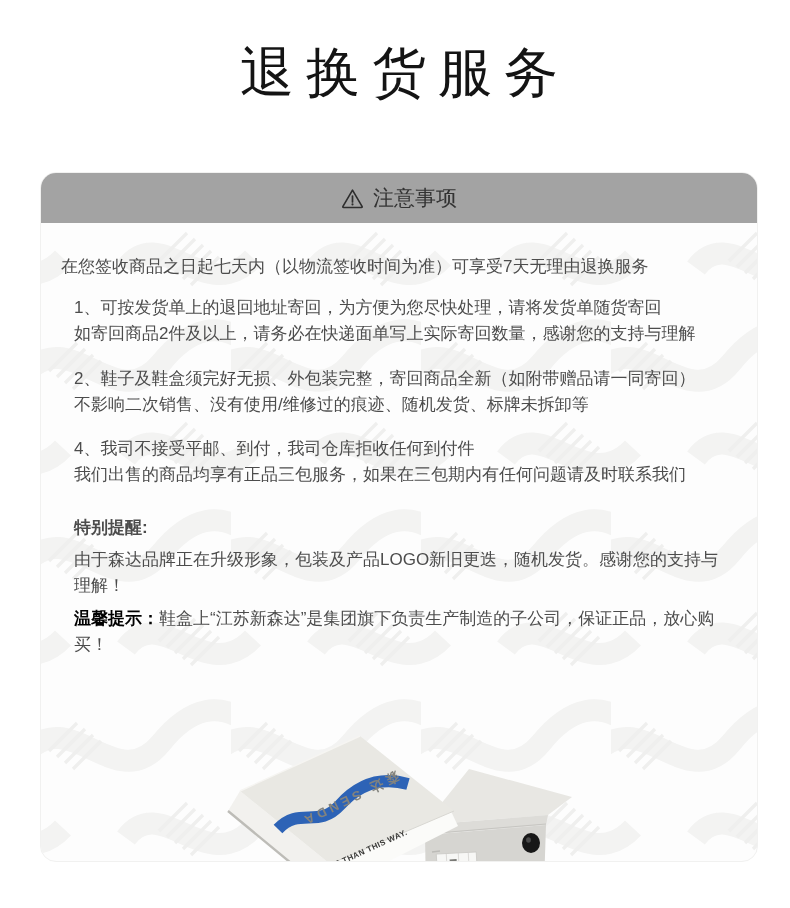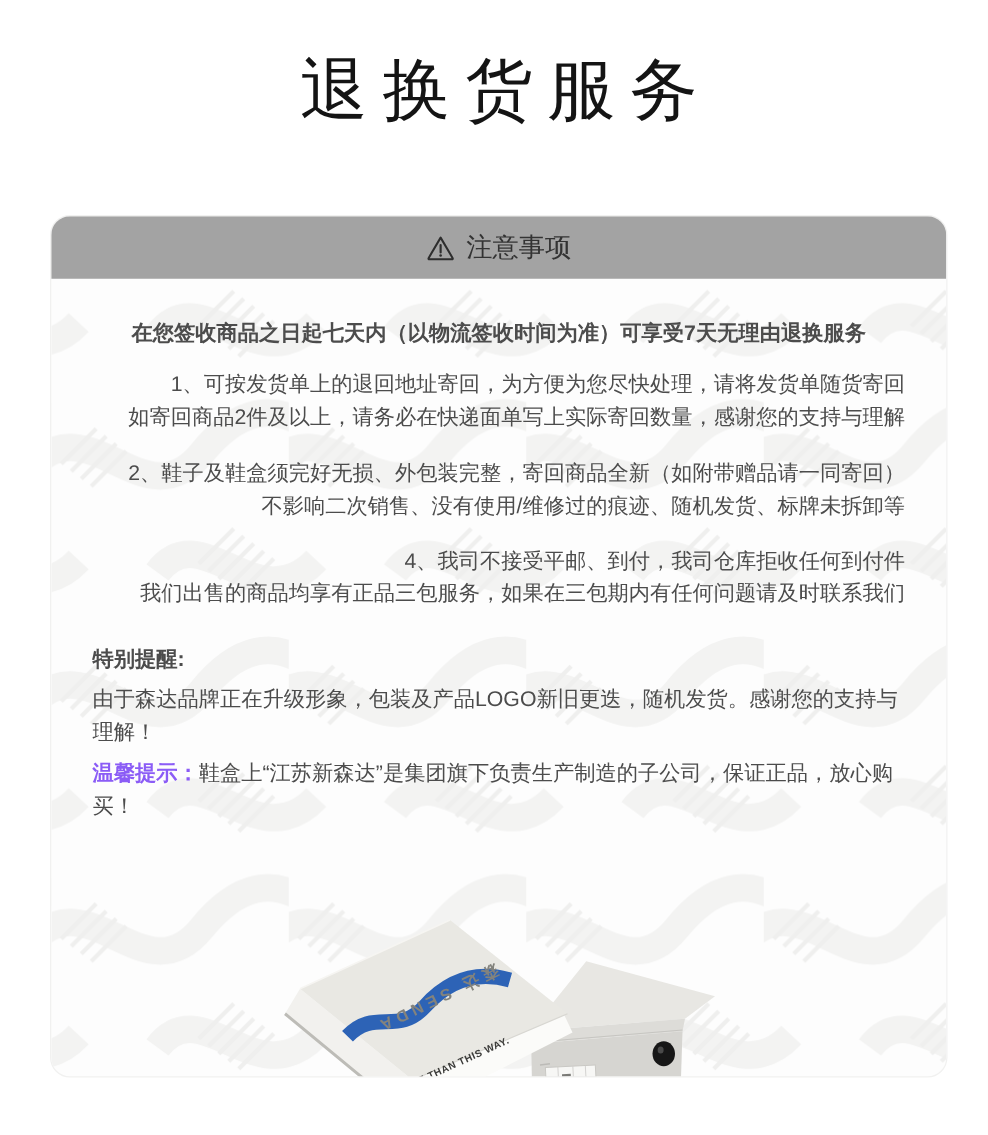--- a/index.html
+++ b/index.html
@@ -21,29 +21,29 @@
   .card-header{
     height:50px;background:#a3a3a3;
     display:flex;align-items:center;justify-content:center;gap:9px;
     font-size:21px;color:#333333;font-weight:400;
   }
   .warn-icon{width:23px;height:21px;display:block;}
   .card-body{position:relative;width:100%;height:640px;}
   .pattern-svg{position:absolute;left:0;top:0;width:716px;height:640px;}
   .content{position:absolute;left:0;top:0;width:100%;height:100%;}
   .content p{margin:0;padding:0 33px;font-size:17px;color:#4c4c4c;line-height:26px;}
-  .intro{margin-top:32px !important;text-align:center;font-weight:700;color:#3f3f3f;line-height:24px !important;padding:0 20px !important;}
-  .rule span.line{display:block;text-align:right;}
+  .intro{margin-top:32px !important;font-weight:400;color:#3f3f3f;line-height:24px !important;padding:0 20px !important;}
+  .rule span.line{display:block;}
   .rule-1{margin-top:16px !important;}
   .rule-2{margin-top:19px !important;}
   .rule-3{margin-top:18px !important;}
   .sp-heading{margin-top:27px !important;font-weight:700;color:#383838;}
   .sp-line{margin-top:6px !important;}
   .tip-line{margin-top:7px !important;}
-  .tip-line strong{font-weight:700;color:#8b5cf6;}
+  .tip-line strong{font-weight:700;color:#000000;}
   .shoebox{position:absolute;left:169px;top:498px;width:380px;height:200px;}
 </style>
 </head>
 <body>
 
 <div>
 
   <h1 class="title">退换货服务</h1>
 
   <section class="card">

